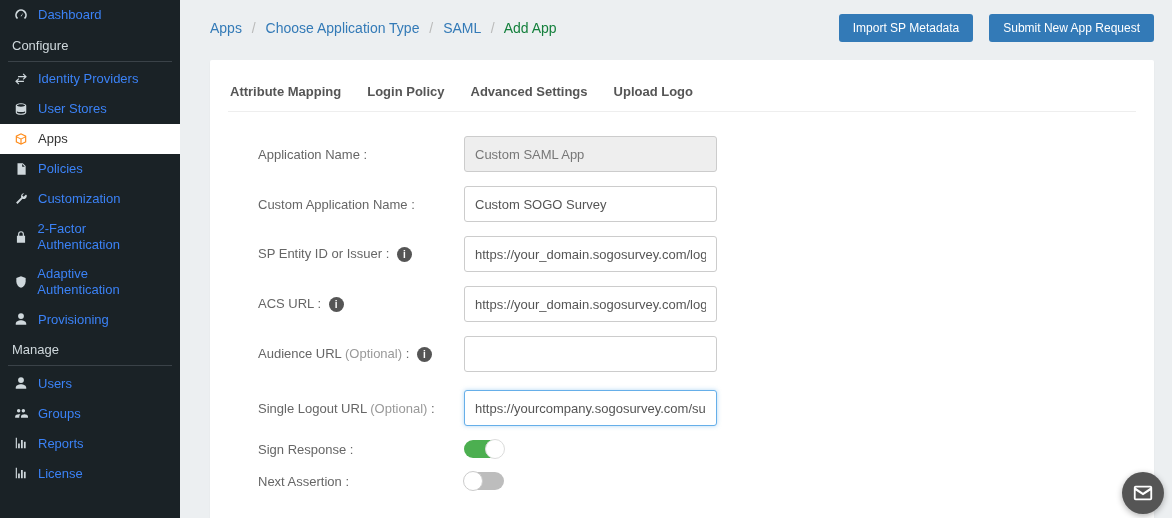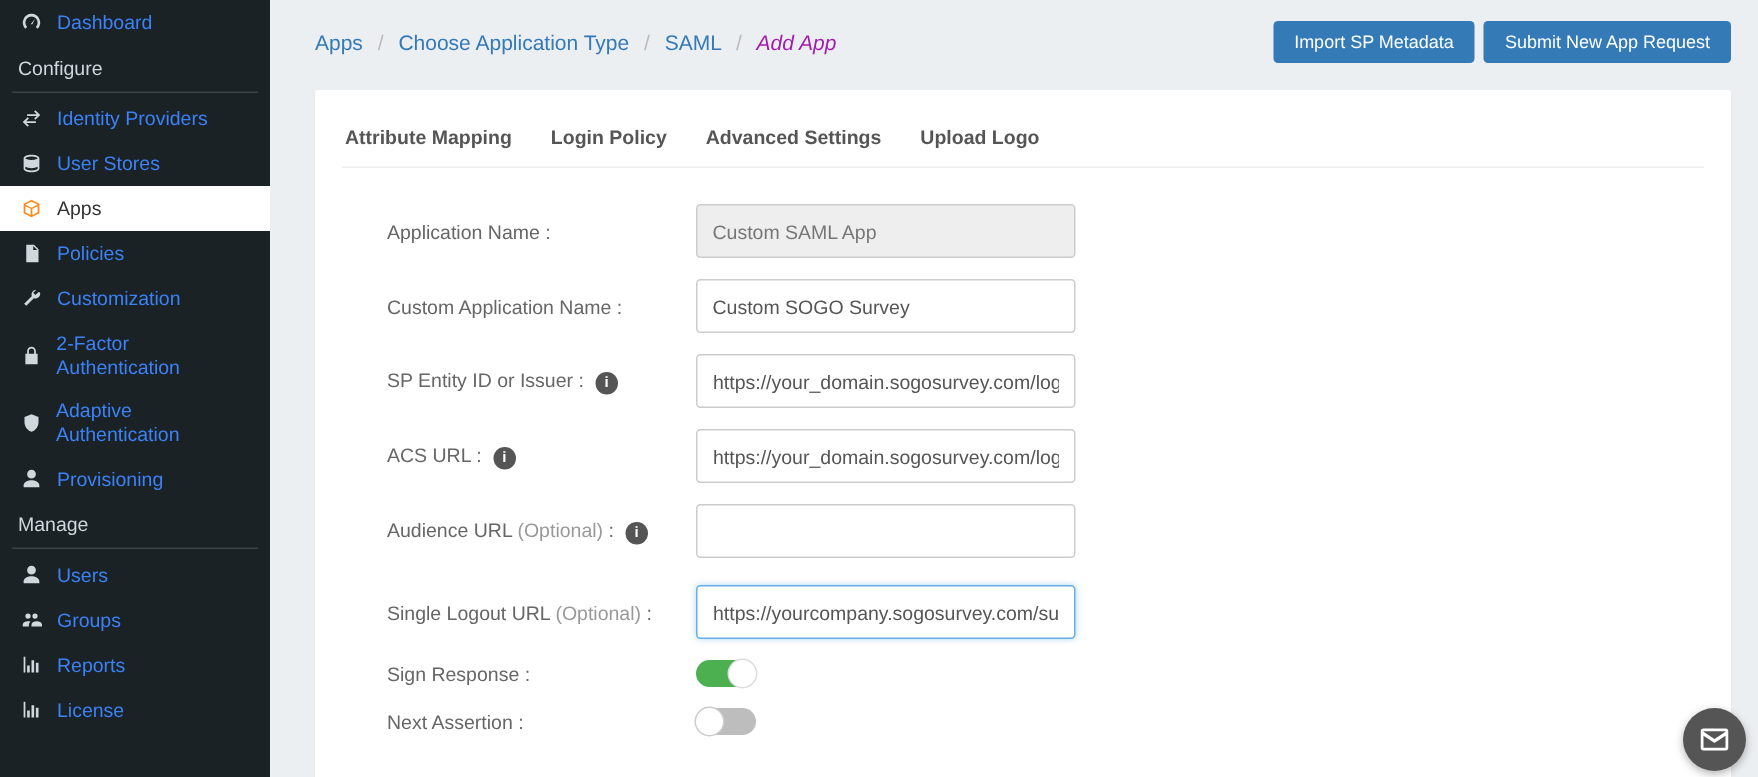--- a/index.html
+++ b/index.html
@@ -61,22 +61,22 @@
   }
   .topbar {
     display: flex;
     align-items: center;
     justify-content: space-between;
     padding: 14px 0 18px 0;
   }
   .breadcrumb { font-size: 14px; }
   .breadcrumb .bc-link { color: #337ab7; cursor: pointer; }
   .breadcrumb .bc-sep { color: #bbb; margin: 0 6px; }
-  .breadcrumb .bc-current { color: #a21caf; font-style: italic; }
-  .top-actions { display: flex; gap: 6px; padding-left: 46px; }
+  .breadcrumb .bc-current { color: #15803d; }
+  .top-actions { display: flex; gap: 16px; padding-left: 46px; }
   .btn {
     border: none;
     border-radius: 3px;
     padding: 7px 14px;
     font-size: 12px;
     cursor: pointer;
     color: #fff;
   }
   .btn-primary { background: #337ab7; }
   .card {

